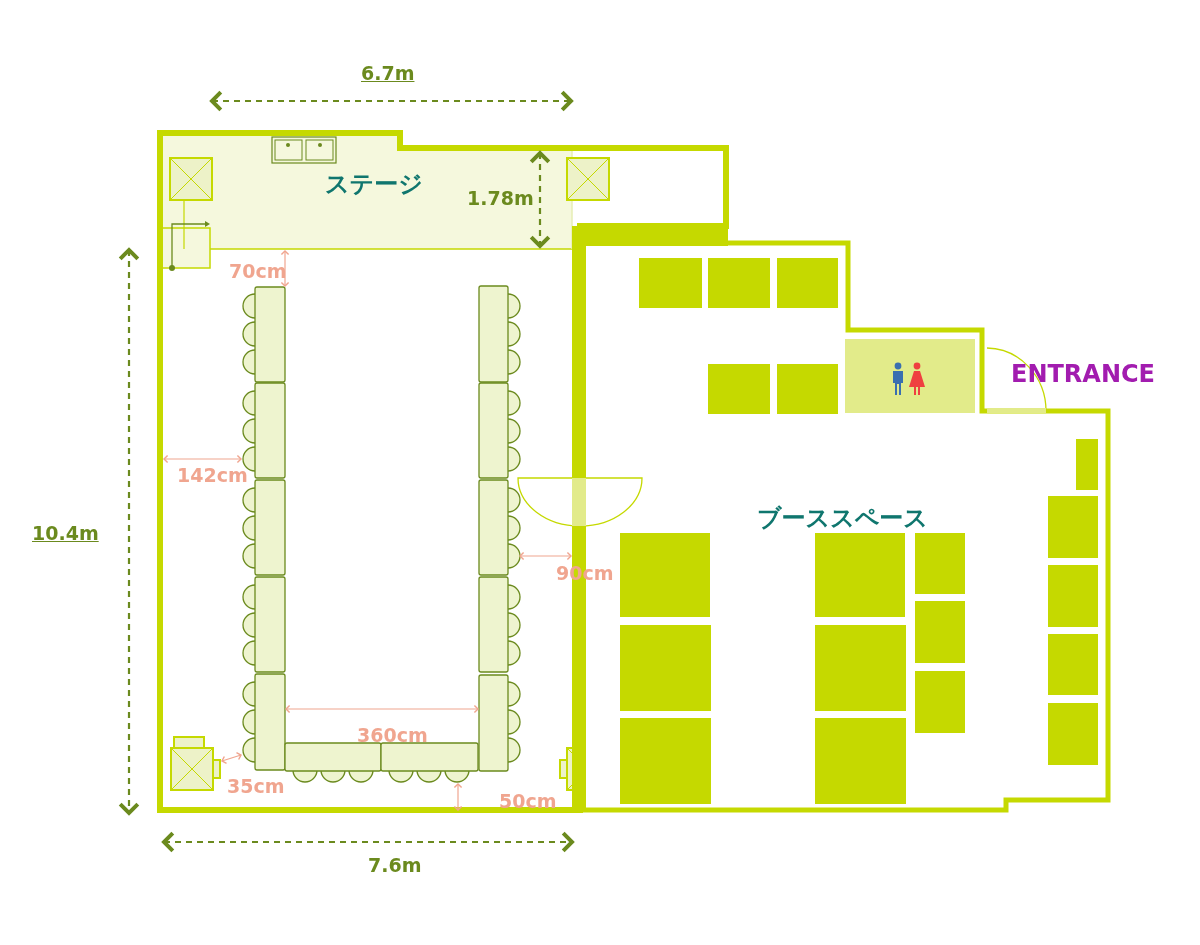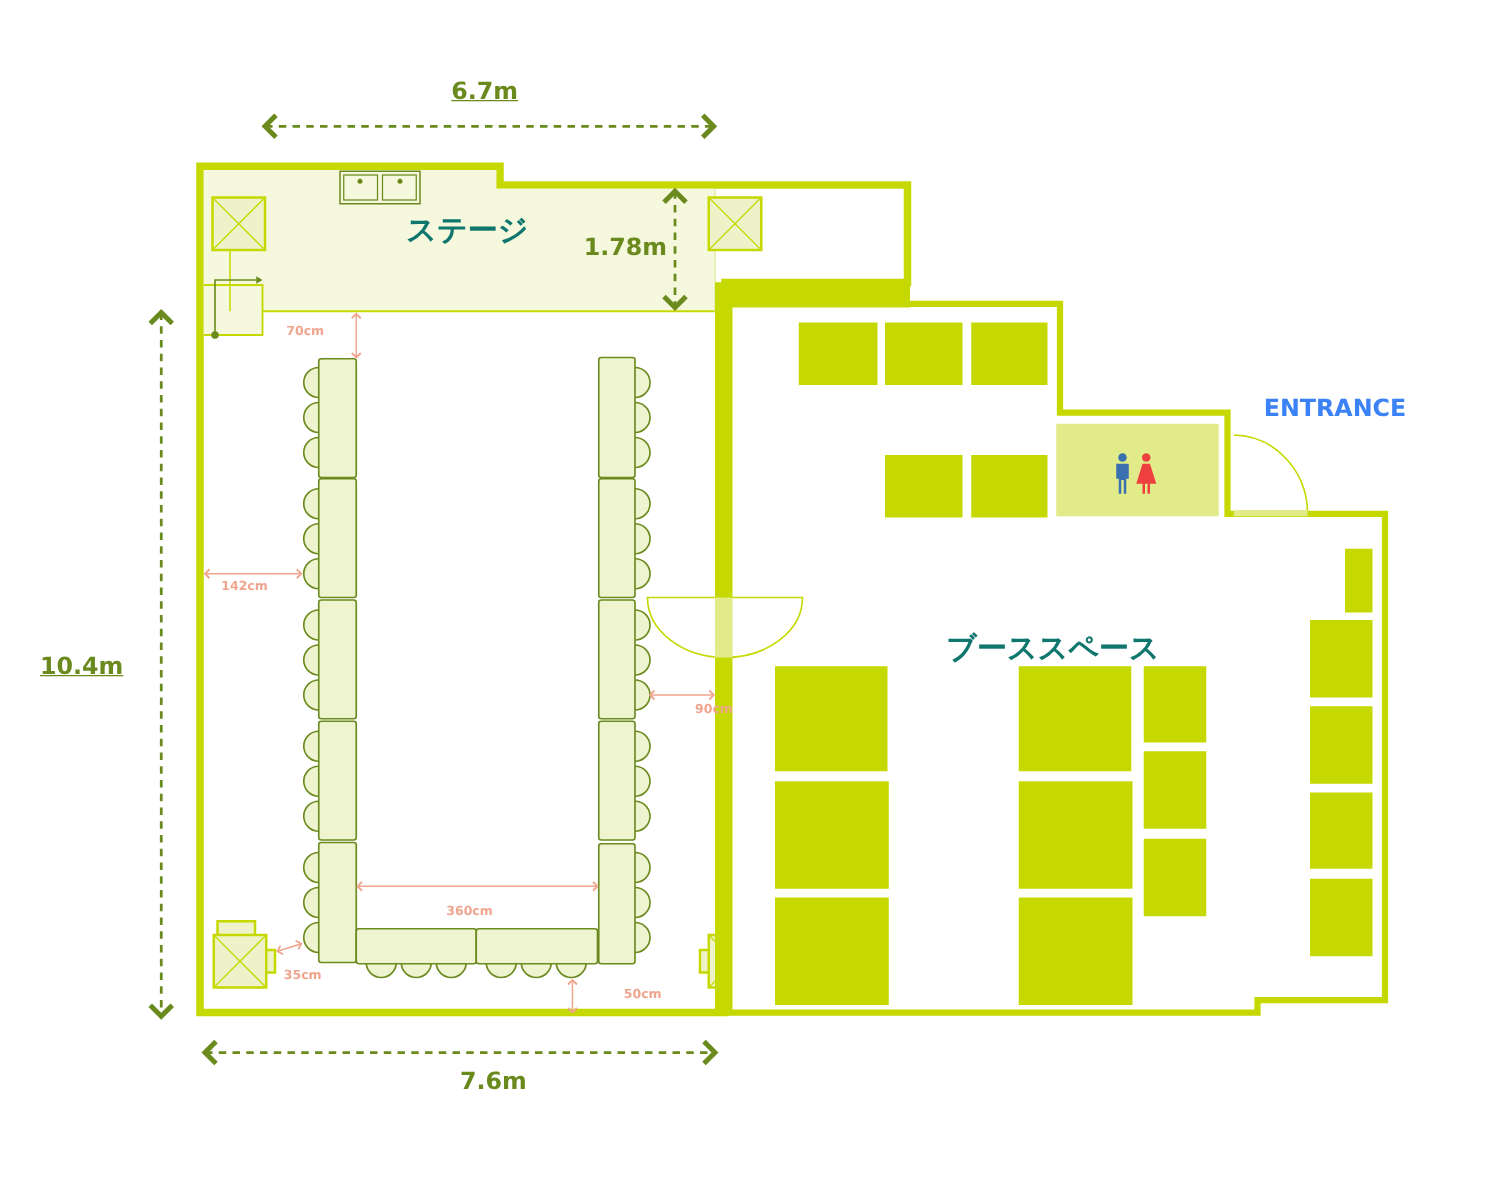--- a/index.html
+++ b/index.html
@@ -1,22 +1,22 @@
 <!DOCTYPE html>
 <html><head>
 <meta charset="utf-8">
 <style>
   html, body { margin: 0; padding: 0; background: #ffffff; }
   body { width: 1200px; height: 945px; position: relative; overflow: hidden; font-family: "DejaVu Sans", "Liberation Sans", sans-serif; }
   svg { position: absolute; left: 0; top: 0; }
   .lbl { position: absolute; white-space: nowrap; font-weight: bold; }
   .dim { color: #6b8a1e; font-size: 19px; }
   .room { color: #0f766e; font-size: 24px; }
-  .cm { color: #f0a58f; font-size: 10px; }
-  .entrance { color: #3b82f6; font-size: 19px; }
+  .cm { color: #f0a58f; font-size: 19px; }
+  .entrance { color: #a21caf; font-size: 24px; margin-top: 44px; }
 </style>
 </head>
 <body>
 
 <svg width="1200" height="945" viewBox="0 0 1200 945">
   <defs>
     <marker id="arrG" markerWidth="10" markerHeight="10" refX="5" refY="5" orient="auto-start-reverse">
       <path d="M1,1 L5,5 L1,9" fill="none" stroke="#6b8a1e" stroke-width="1.8"></path>
     </marker>
     <marker id="arrP" markerWidth="8" markerHeight="8" refX="4" refY="4" orient="auto-start-reverse">

